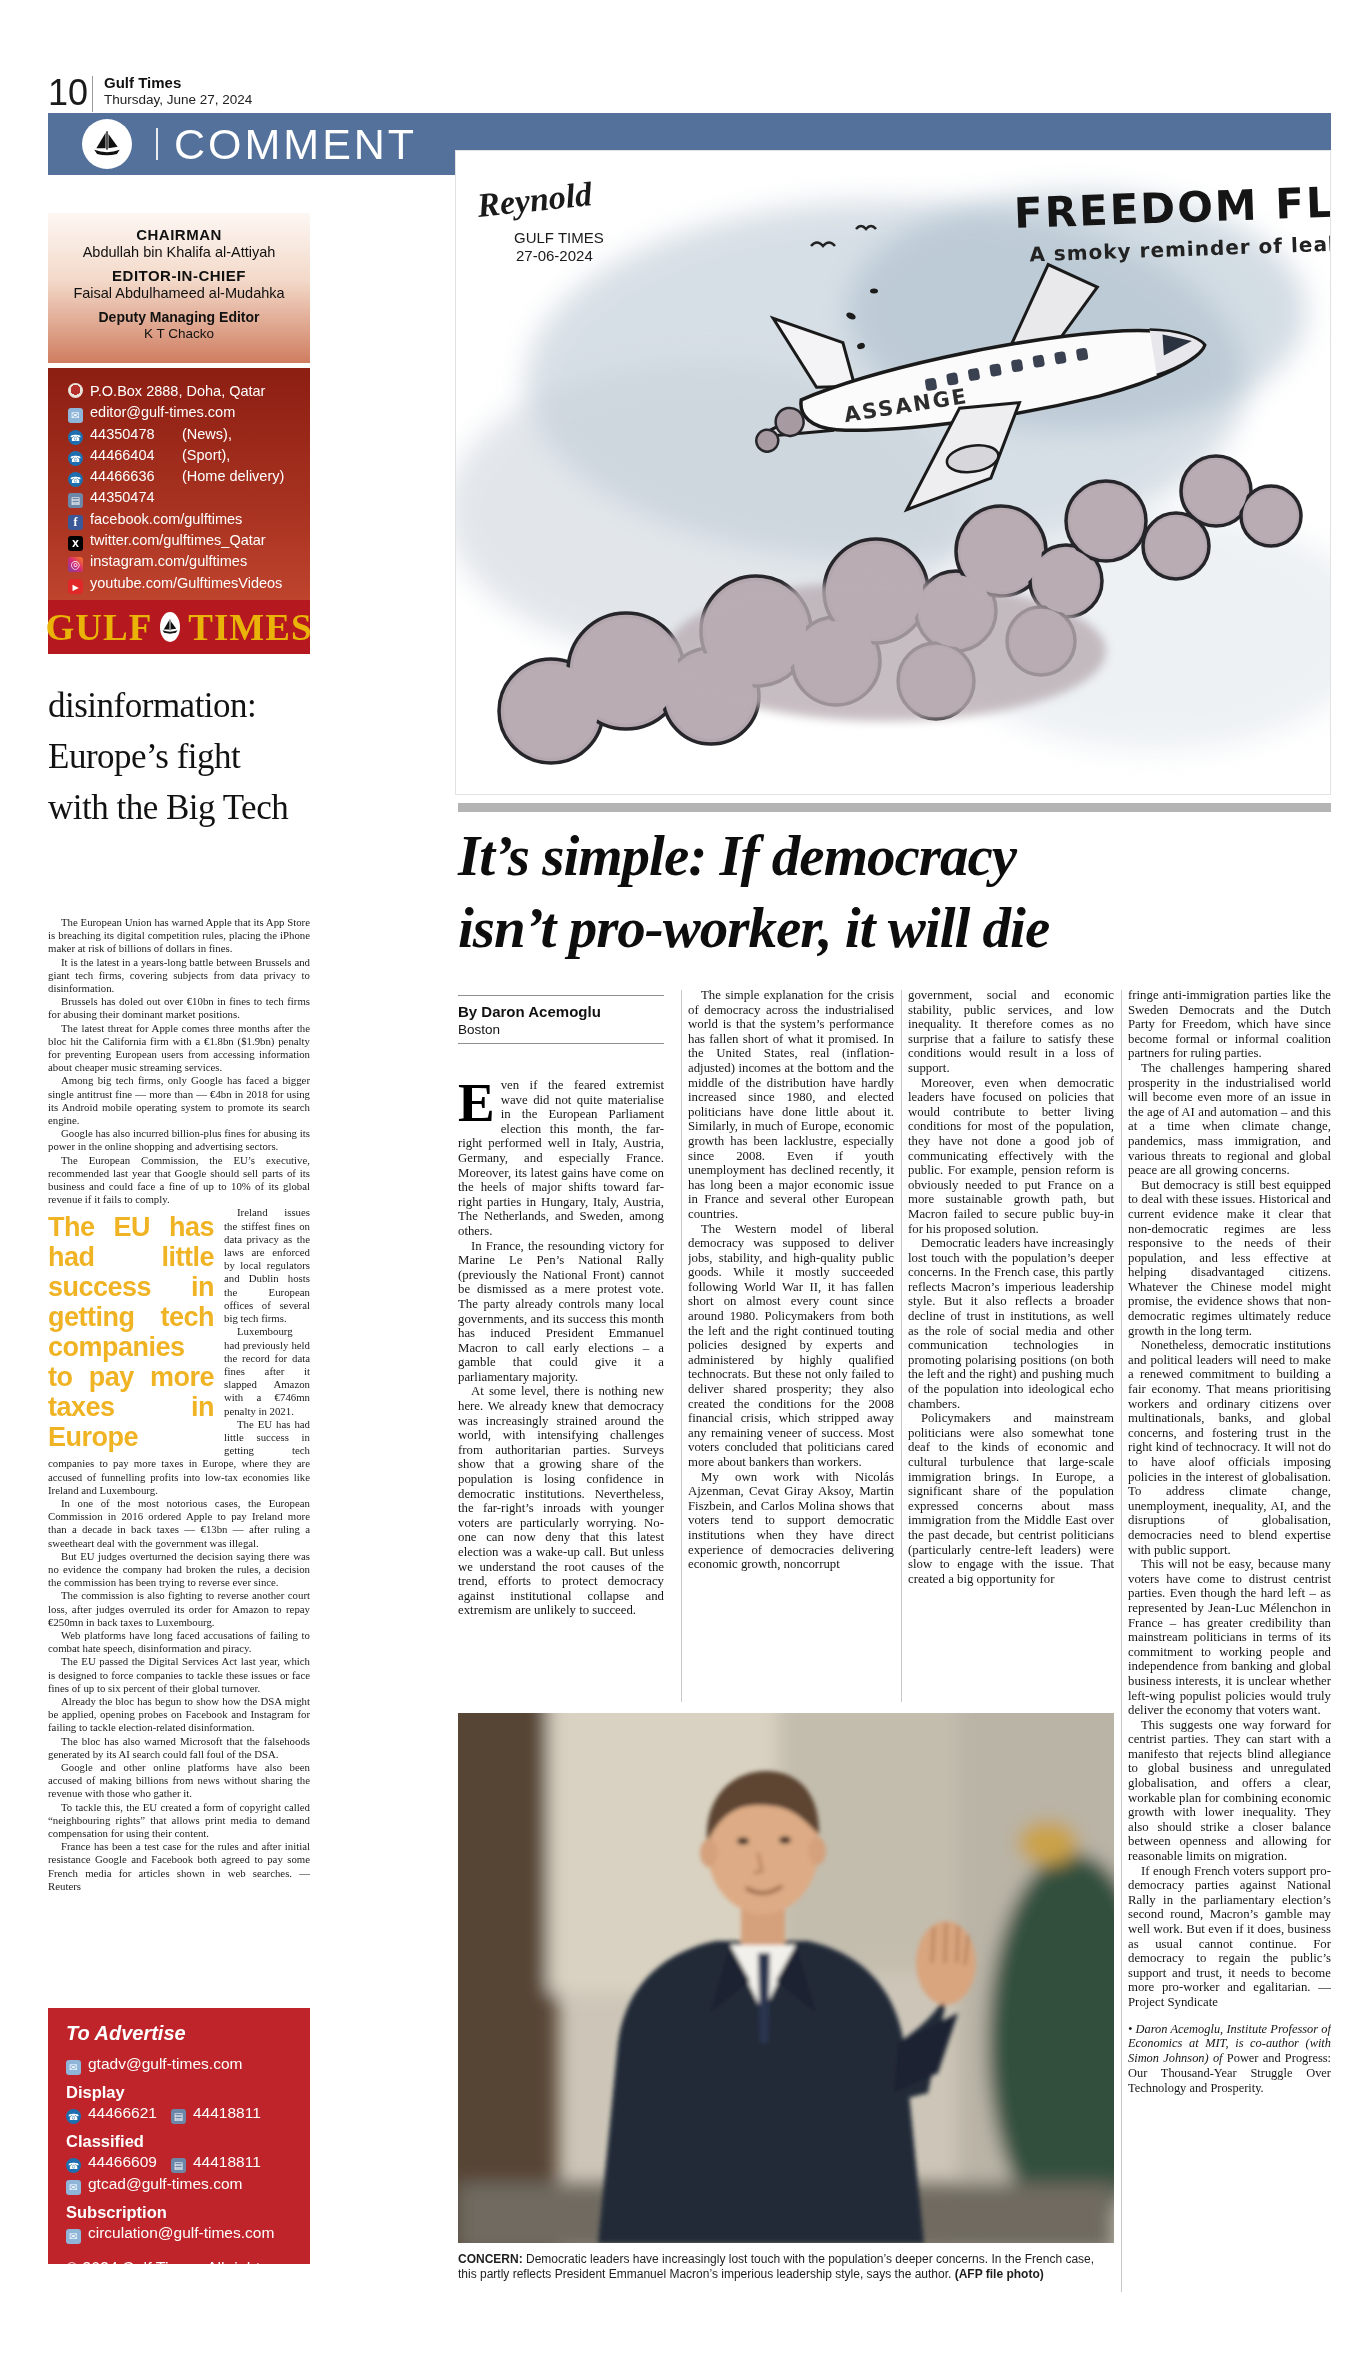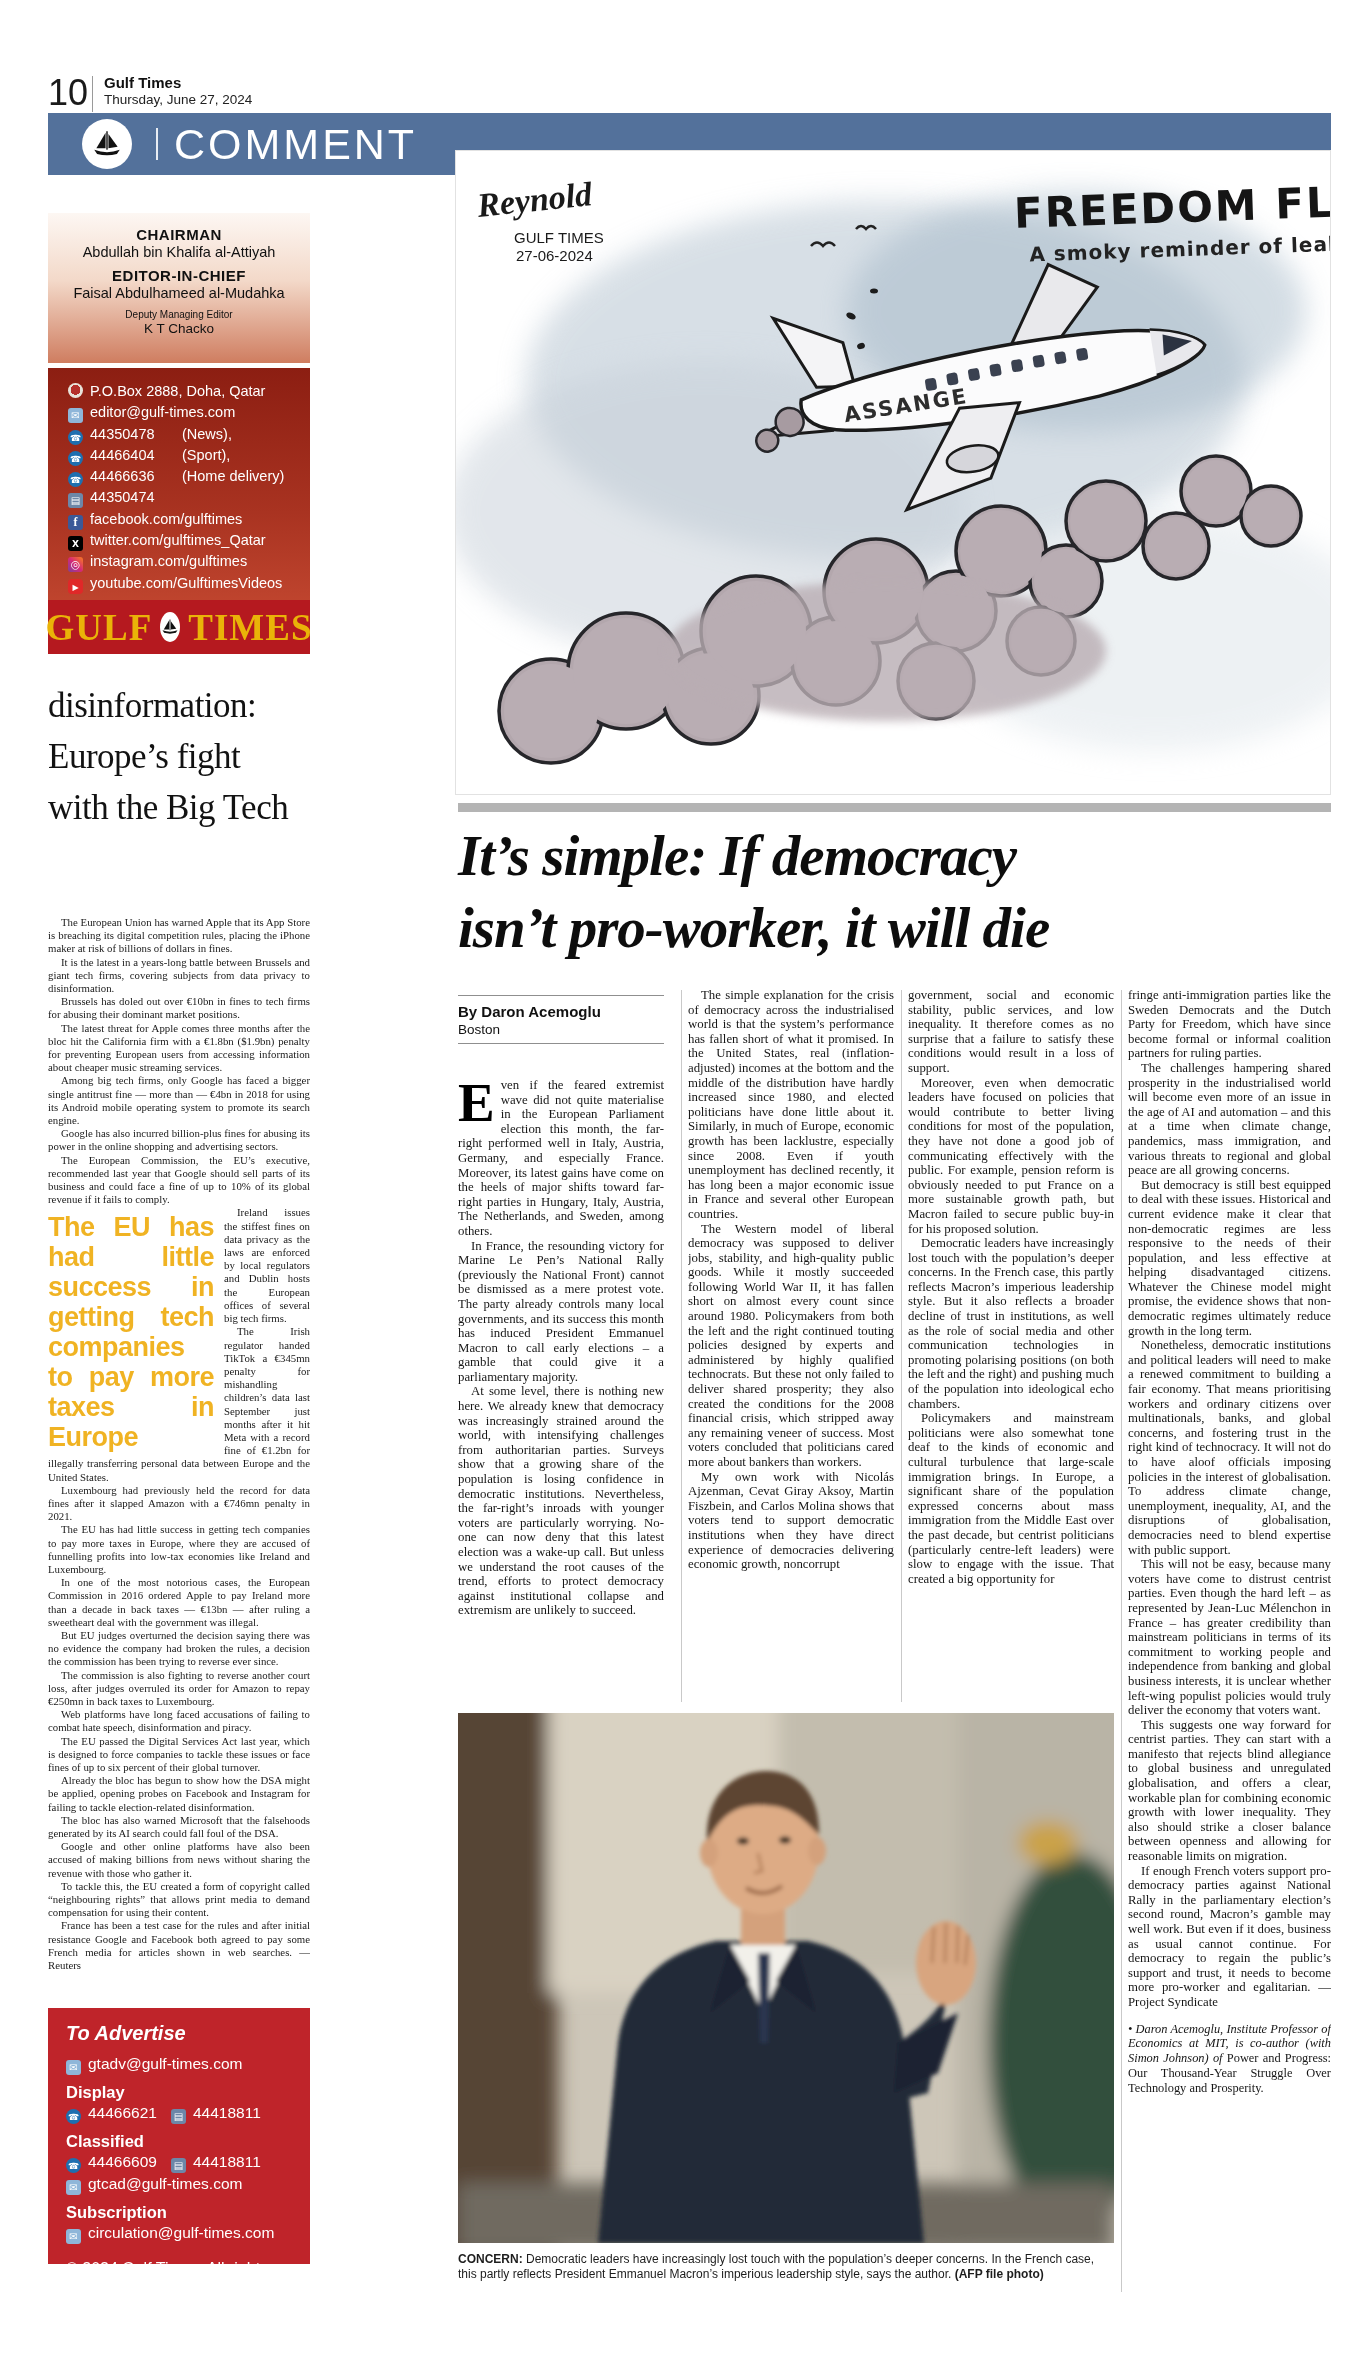--- a/index.html
+++ b/index.html
@@ -18,21 +18,21 @@
   .banner-bar{left:108px;top:15px;width:2px;height:32px;background:#e8edf4;}
   .banner-label{left:126px;top:6px;font:400 43px/50px "Liberation Sans",sans-serif;color:#fff;letter-spacing:3px;}
 
   
   .masthead{left:48px;top:213px;width:262px;height:150px;text-align:center;
             background:linear-gradient(180deg,#fdf7f3 0%,#f3d9c9 45%,#d8capx 70%,#cf7d60 100%);
             background:linear-gradient(180deg,#fdf7f3 0%,#f3d9c9 45%,#cf7d60 100%);
             font-family:"Liberation Sans",sans-serif;padding-top:13px;box-sizing:border-box;}
   .mh-label{font-weight:700;font-size:15px;letter-spacing:.5px;}
   .mh-name{font-size:14.5px;margin-top:1px;}
-  .mh-label2{font-weight:400;font-size:10px;margin-top:8px;}
+  .mh-label2{font-weight:700;font-size:14px;margin-top:8px;}
   .mh-name2{font-size:13.5px;margin-top:1px;}
 
   
   .contact{left:48px;top:368px;width:262px;height:263px;box-sizing:border-box;
            background:linear-gradient(180deg,#8c1e12 0%,#a93321 55%,#c64a32 100%);
            color:#fff;font-family:"Liberation Sans",sans-serif;font-size:14.5px;
            padding:13px 0 8px 20px;}
   .c-row{line-height:21.3px;white-space:nowrap;}
   .c-num{display:inline-block;width:92px;}
   .ic{display:inline-block;width:15px;height:15px;border-radius:3px;margin-right:7px;vertical-align:-2px;
@@ -167,21 +167,20 @@
       <p>It is the latest in a years-long battle between Brussels and giant tech firms, covering subjects from data privacy to disinformation.</p>
       <p>Brussels has doled out over €10bn in fines to tech firms for abusing their dominant market positions.</p>
       <p>The latest threat for Apple comes three months after the bloc hit the California firm with a €1.8bn ($1.9bn) penalty for preventing European users from accessing information about cheaper music streaming services.</p>
       <p>Among big tech firms, only Google has faced a bigger single antitrust fine — more than — €4bn in 2018 for using its Android mobile operating system to promote its search engine.</p>
       <p>Google has also incurred billion-plus fines for abusing its power in the online shopping and advertising sectors.</p>
       <p>The European Commission, the EU’s executive, recommended last year that Google should sell parts of its business and could face a fine of up to 10% of its global revenue if it fails to comply.</p>
     </div>
   <div class="pullquote">The EU has had little success in getting tech companies to pay more taxes in Europe</div>
   <div>
       <p>Ireland issues the stiffest fines on data privacy as the laws are enforced by local regulators and Dublin hosts the European offices of several big tech firms.</p>
-      <p>The Irish regulator handed TikTok a €345mn penalty for mishandling children’s data last September just months after it hit Meta with a record fine of €1.2bn for illegally transferring personal data between Europe and the United States.</p>
     </div>
   <div>
       <p>Luxembourg had previously held the record for data fines after it slapped Amazon with a €746mn penalty in 2021.</p>
       <p>The EU has had little success in getting tech companies to pay more taxes in Europe, where they are accused of funnelling profits into low-tax economies like Ireland and Luxembourg.</p>
       <p>In one of the most notorious cases, the European Commission in 2016 ordered Apple to pay Ireland more than a decade in back taxes — €13bn — after ruling a sweetheart deal with the government was illegal.</p>
       <p>But EU judges overturned the decision saying there was no evidence the company had broken the rules, a decision the commission has been trying to reverse ever since.</p>
       <p>The commission is also fighting to reverse another court loss, after judges overruled its order for Amazon to repay €250mn in back taxes to Luxembourg.</p>
       <p>Web platforms have long faced accusations of failing to combat hate speech, disinformation and piracy.</p>
       <p>The EU passed the Digital Services Act last year, which is designed to force companies to tackle these issues or face fines of up to six percent of their global turnover.</p>
       <p>Already the bloc has begun to show how the DSA might be applied, opening probes on Facebook and Instagram for failing to tackle election-related disinformation.</p>

